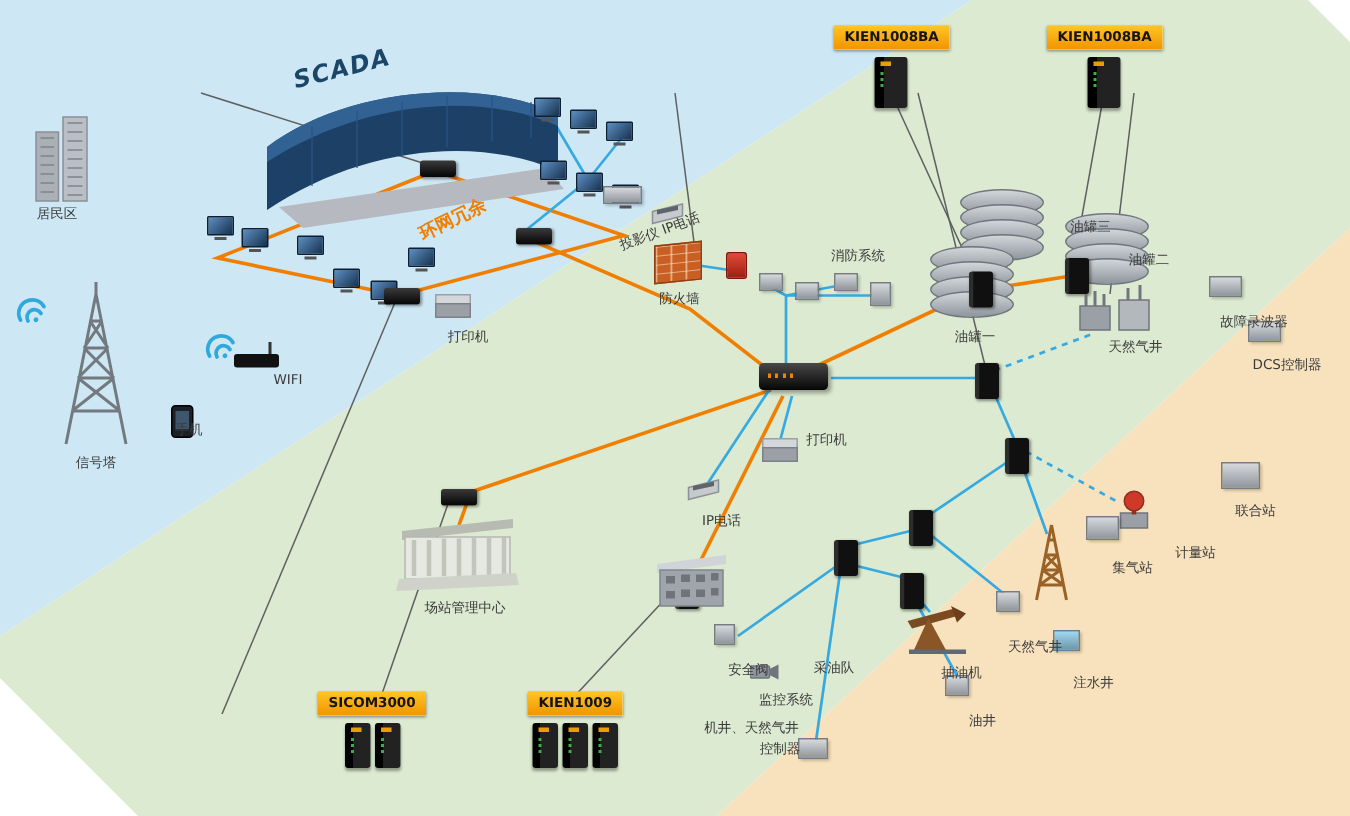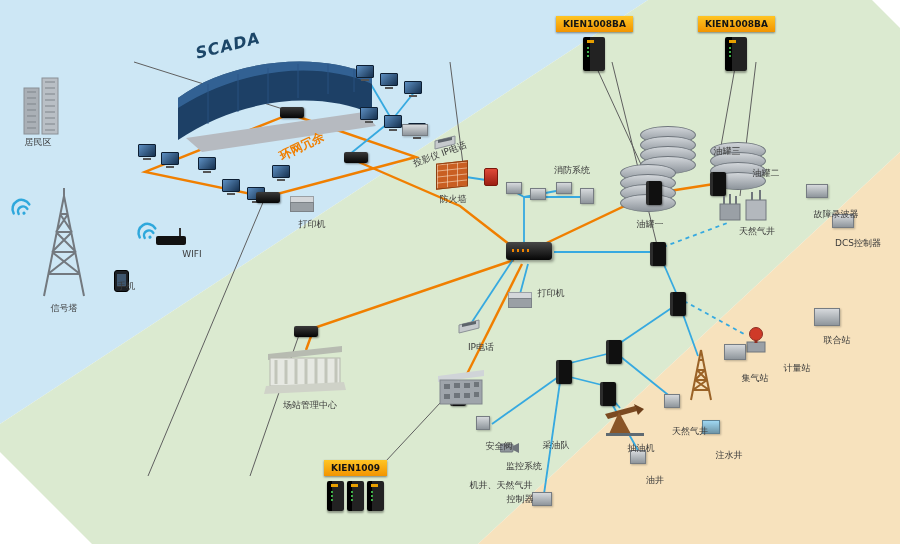--- a/index.html
+++ b/index.html
@@ -346,18 +346,22 @@
     <span class="lbl sm" style="left: 837px; top: 334px; transform: translateX(-50%);">联合站</span>
     <span class="lbl sm" style="left: 757px; top: 225px; transform: translateX(-50%);">天然气井</span>
     <span class="lbl sm" style="left: 836px; top: 208px; transform: translateX(-50%);">故障录波器</span>
     <span class="lbl sm" style="left: 858px; top: 237px; transform: translateX(-50%);">DCS控制器</span>
     <div class="callout" style="left: 556px; top: 12px;"><div class="co-label">KIEN1008BA</div><div class="co-dev">
         <div class="dev-din"></div>
       </div></div>
     <div class="callout" style="left: 698px; top: 12px;"><div class="co-label">KIEN1008BA</div><div class="co-dev">
         <div class="dev-din"></div>
       </div></div>
-    <div class="callout" style="left: 324px; top: 456px;"><div class="co-label">KIEN1009</div><div class="co-dev">
+    <div class="callout" style="left: 212px; top: 456px;"><div class="co-label">SICOM3000</div><div class="co-dev">
+        <div class="dev-din sm"></div>
+        <div class="dev-din sm"></div>
+      </div></div>
+    <div class="callout" style="left: 352px; top: 456px;"><div class="co-label">KIEN1009</div><div class="co-dev">
         <div class="dev-din sm"></div>
         <div class="dev-din sm"></div>
         <div class="dev-din sm"></div>
       </div></div>
   </div>
 
 </body></html>

